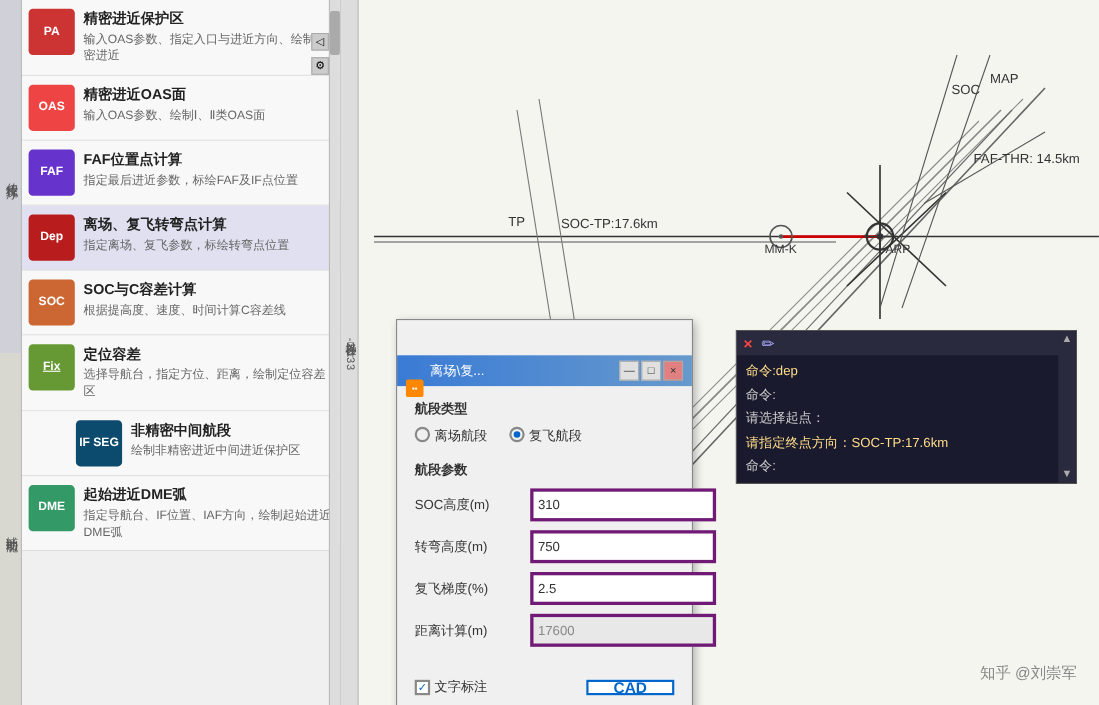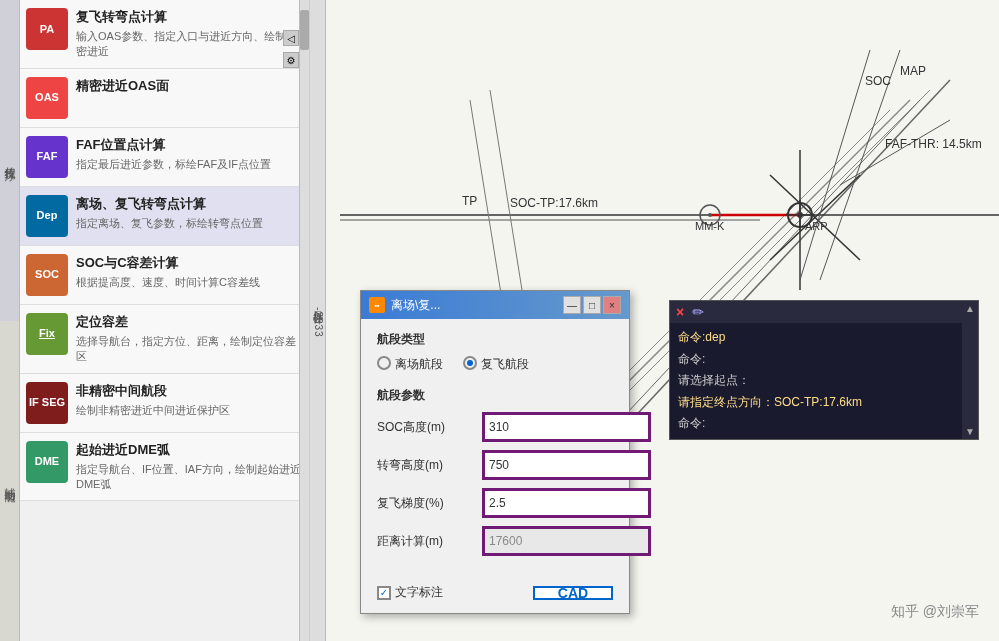--- a/index.html
+++ b/index.html
@@ -142,20 +142,21 @@
 
     .dialog-titlebar {
       background: linear-gradient(to right, #3a7bd5, #6699cc);
       height: 28px;
       display: flex;
       align-items: center;
       padding: 0 8px;
       color: white;
       font-size: 12px;
       user-select: none;
+      margin-top: 32px;
     }
 
     .dialog-titlebar-btns {
       margin-left: auto;
       display: flex;
       gap: 2px;
     }
 
     .title-btn {
       width: 18px;
@@ -392,43 +393,44 @@
     <span class="vert-text">辅助功能</span>
   </div>
 
   <div class="sidebar-items">
 
   <div class="sidebar-item">
         <div class="item-icon" style="background: rgb(204, 51, 51);">
           <span class="icon-label" style="font-size:11px;color:white;">PA</span>
         </div>
         <div class="item-text">
-          <div class="item-title">复飞转弯点计算</div>
+          <div class="item-title">精密进近保护区</div>
           <div class="item-desc">输入OAS参数、指定入口与进近方向、绘制精密进近</div>
         </div>
       </div>
       <div class="sidebar-item">
         <div class="item-icon" style="background: #ef4444;">
           <span class="icon-label" style="font-size:11px;color:white;">OAS</span>
         </div>
         <div class="item-text">
           <div class="item-title">精密进近OAS面</div>
+          <div class="item-desc">输入OAS参数、绘制Ⅰ、Ⅱ类OAS面</div>
         </div>
       </div>
       <div class="sidebar-item">
         <div class="item-icon" style="background: rgb(102, 51, 204); text-align: center;">
           <span class="icon-label" style="font-size:11px;color:white;">FAF</span>
         </div>
         <div class="item-text">
           <div class="item-title">FAF位置点计算</div>
           <div class="item-desc">指定最后进近参数，标绘FAF及IF点位置</div>
         </div>
       </div>
       <div class="sidebar-item active">
-        <div class="item-icon" style="background: #0369a1;">
+        <div class="item-icon" style="background: #b91c1c;">
           <span class="icon-label" style="font-size:11px;color:white;">Dep</span>
         </div>
         <div class="item-text">
           <div class="item-title">离场、复飞转弯点计算</div>
           <div class="item-desc">指定离场、复飞参数，标绘转弯点位置</div>
         </div>
       </div>
       <div class="sidebar-item">
         <div class="item-icon" style="background: rgb(204, 102, 51);">
           <span class="icon-label" style="font-size:11px;color:white;">SOC</span>
@@ -441,21 +443,21 @@
       <div class="sidebar-item">
         <div class="item-icon" style="background: rgb(102, 153, 51);">
           <span class="icon-label" style="font-size:11px;color:white;text-decoration:underline;">Fix</span>
         </div>
         <div class="item-text">
           <div class="item-title">定位容差</div>
           <div class="item-desc">选择导航台，指定方位、距离，绘制定位容差区</div>
         </div>
       </div>
       <div class="sidebar-item">
-        <div class="item-icon" style="background: #7f1d1d;">
+        <div class="item-icon" style="background: #0c4a6e; margin-left: 43px;">
           <span class="icon-label" style="font-size:11px;color:white;">IF SEG</span>
         </div>
         <div class="item-text">
           <div class="item-title">非精密中间航段</div>
           <div class="item-desc">绘制非精密进近中间进近保护区</div>
         </div>
       </div>
       <div class="sidebar-item">
         <div class="item-icon" style="background: rgb(51, 153, 102);">
           <span class="icon-label" style="font-size:11px;color:white;">DME</span>

